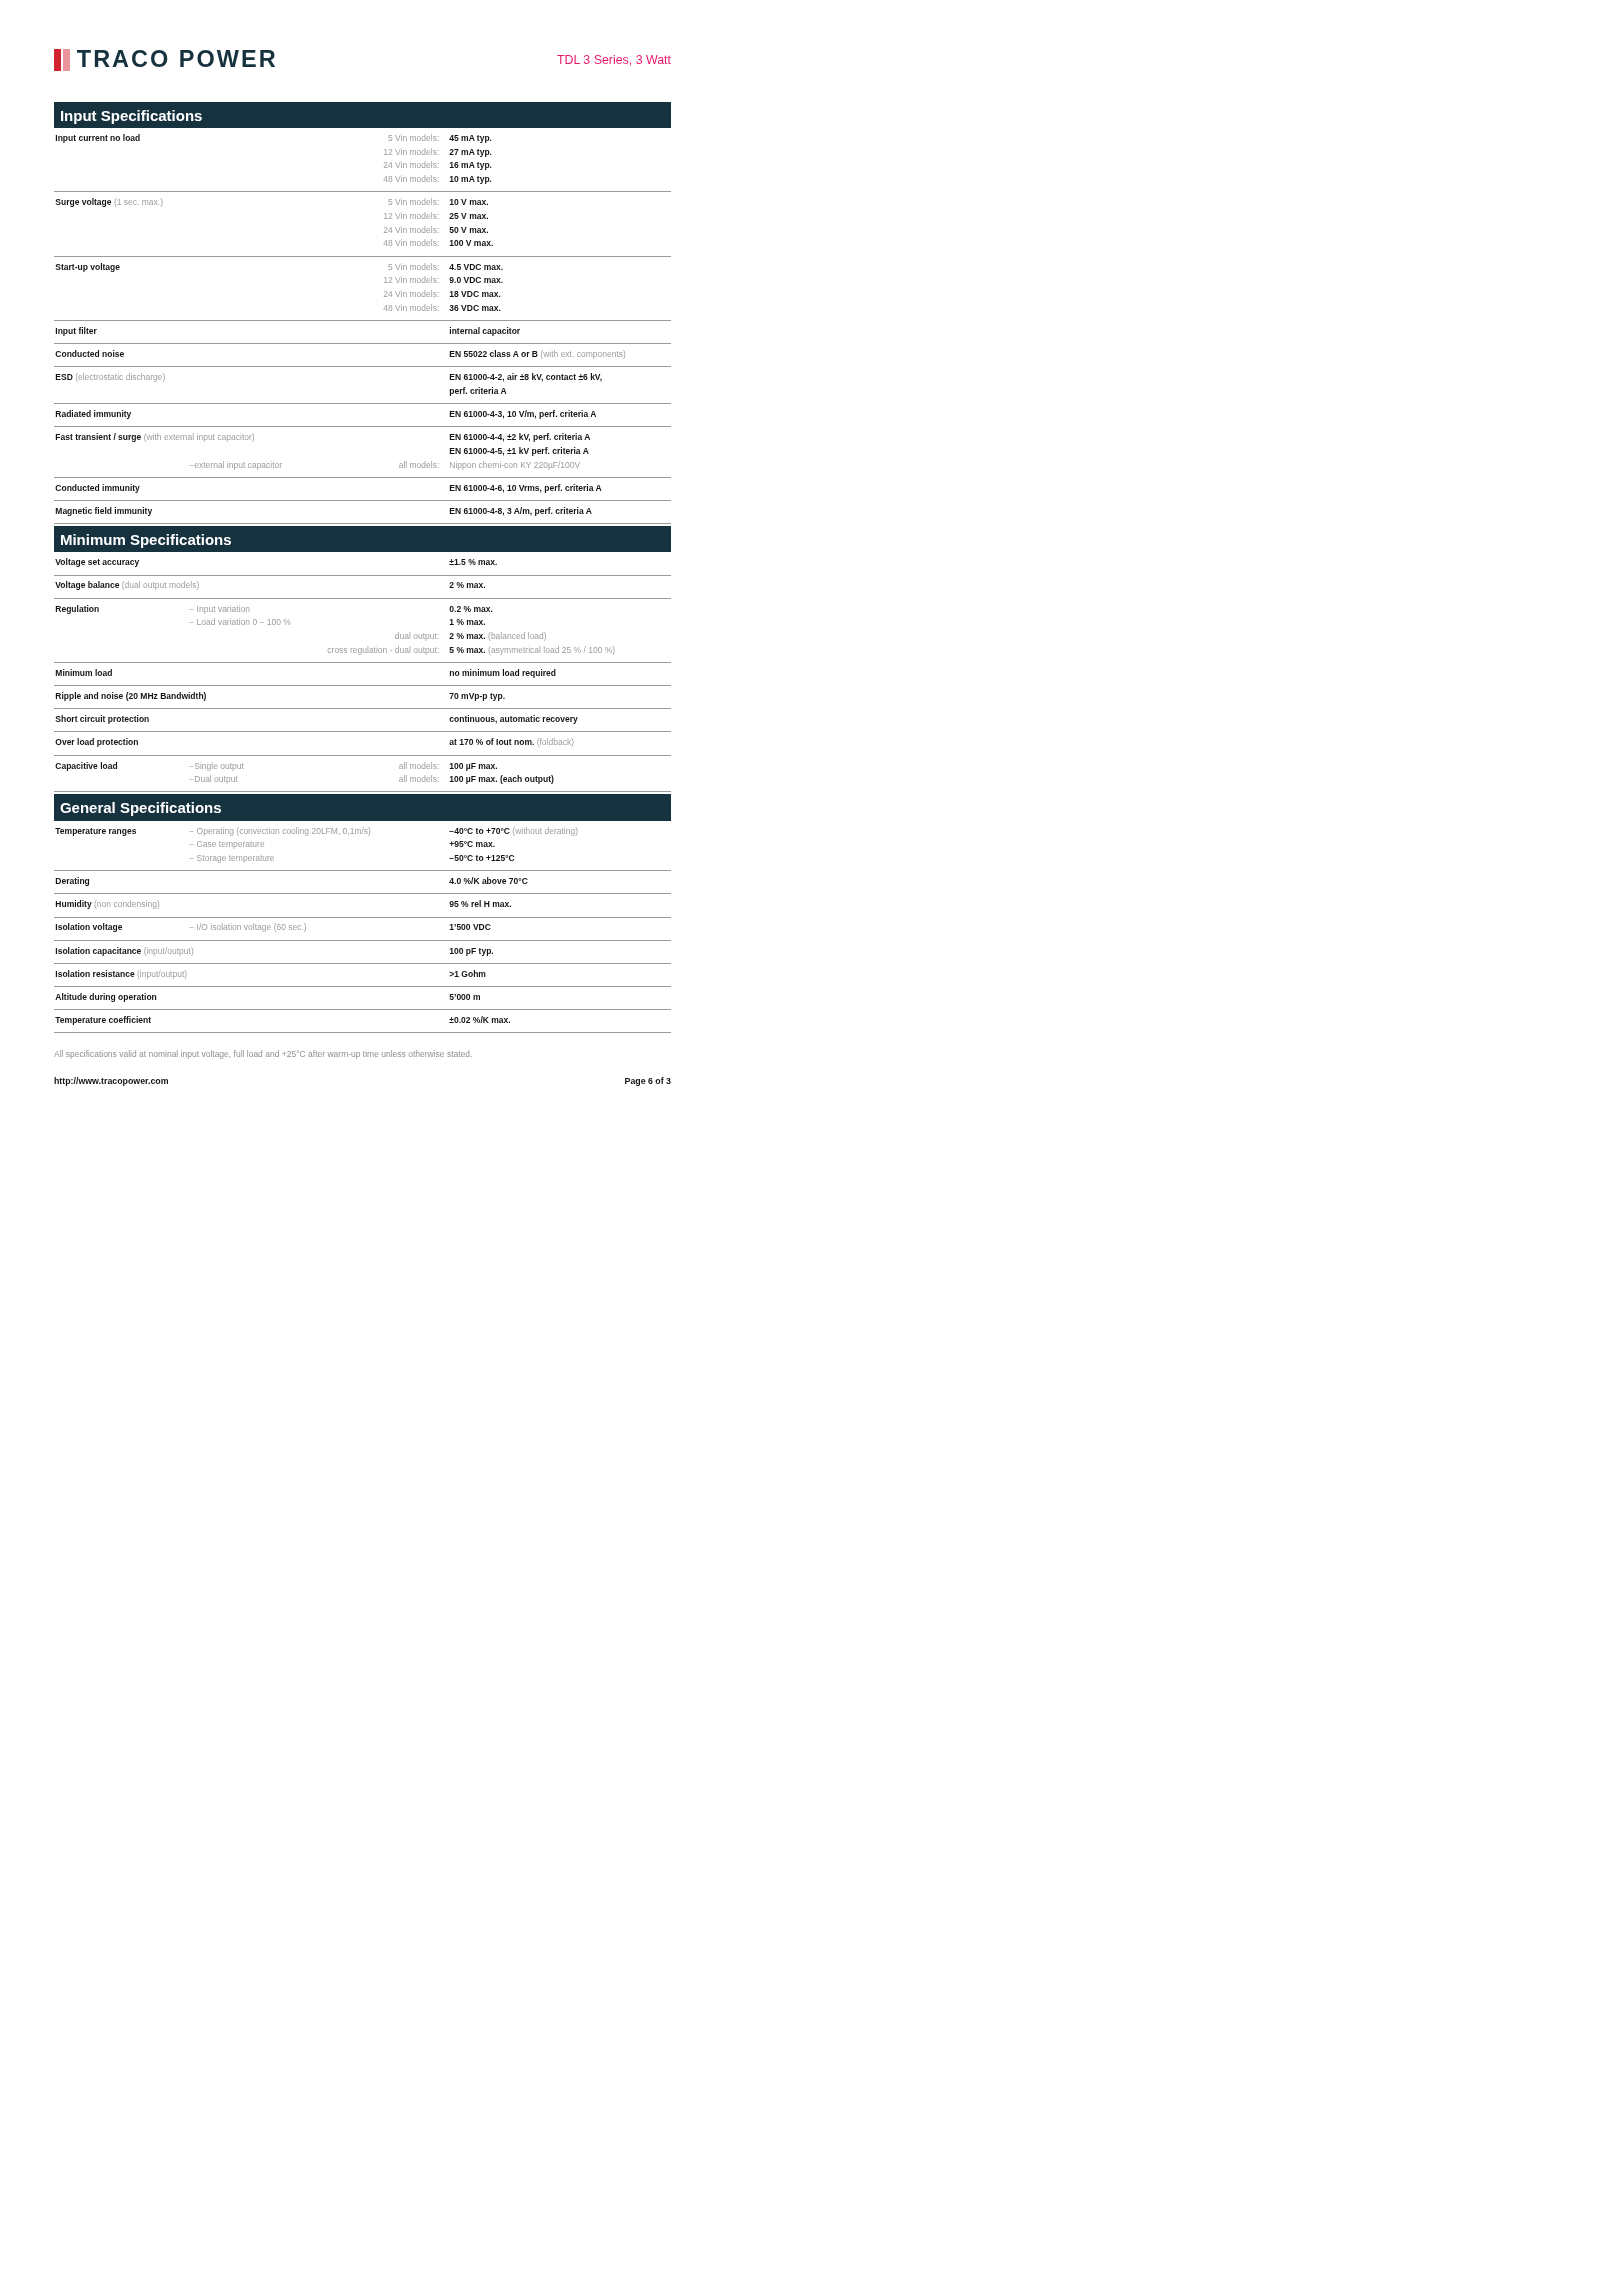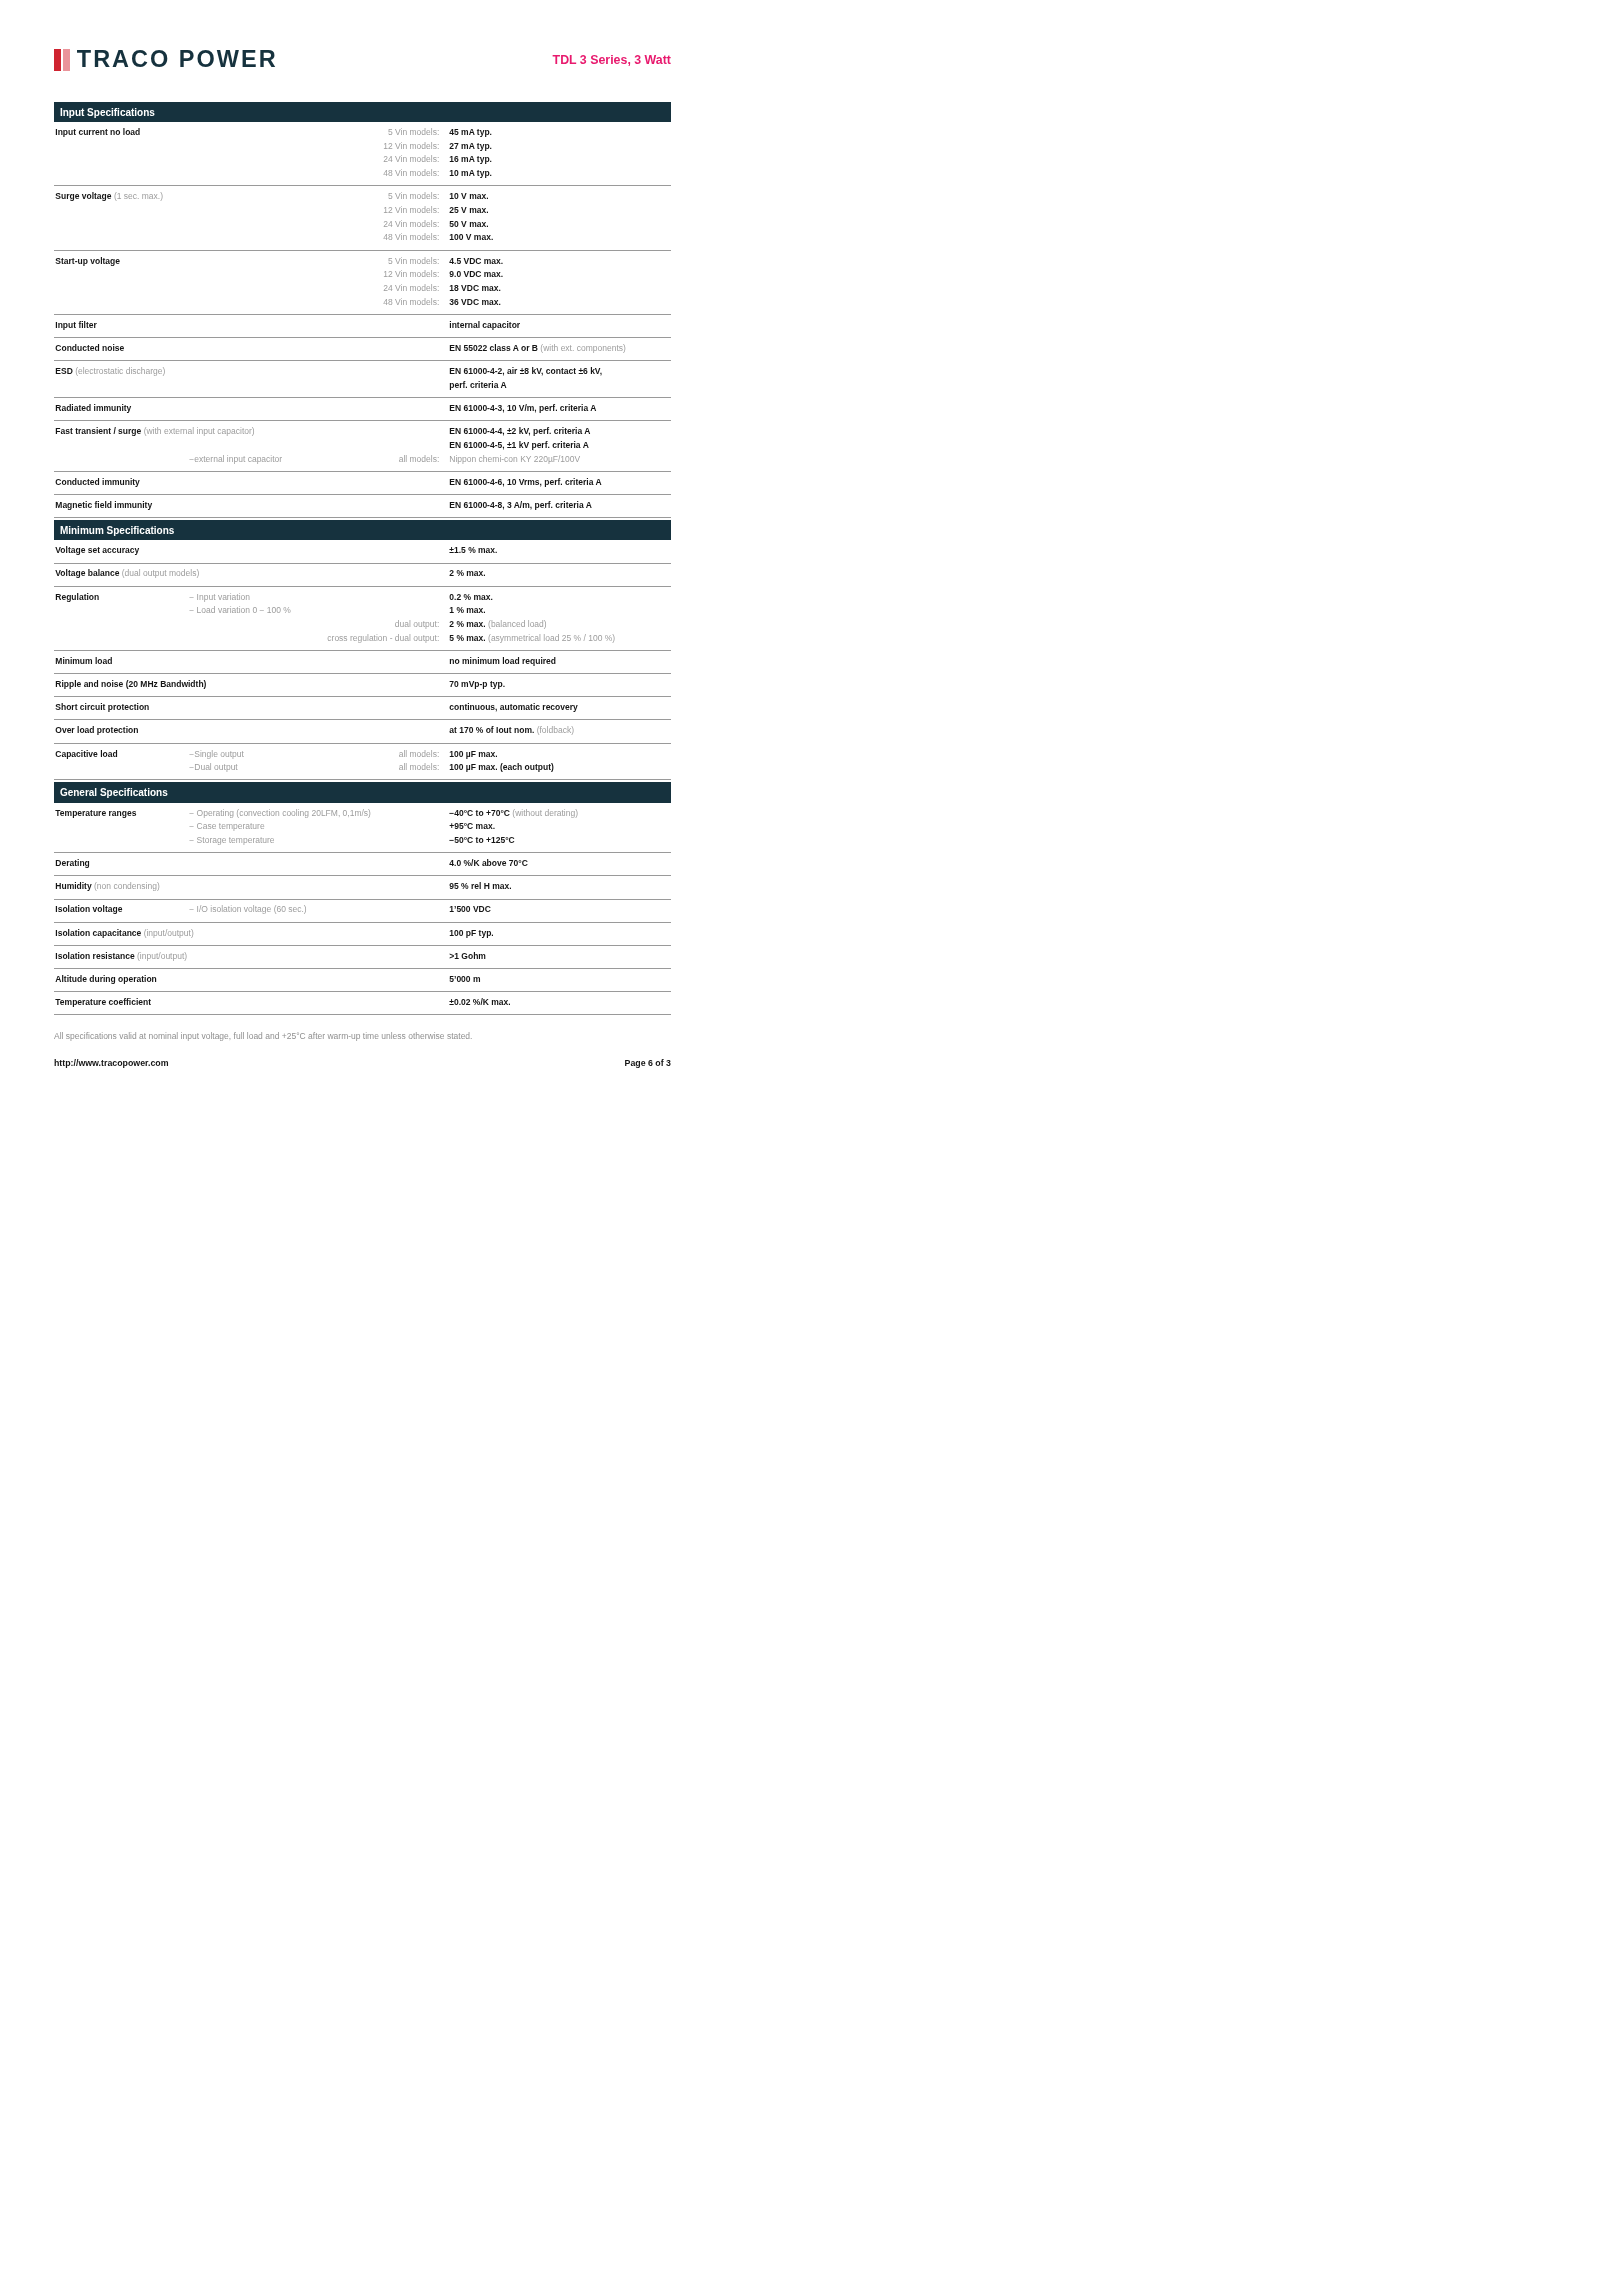--- a/index.html
+++ b/index.html
@@ -18,24 +18,24 @@
     font-family:"Liberation Sans","DejaVu Sans",sans-serif;color:var(--ink);
     padding:46px 137px 26px 54px;position:relative;
   }
   
   .header{display:flex;justify-content:space-between;align-items:center;margin-bottom:29px;}
   .logo{display:flex;align-items:center;gap:7.2px;}
   .bars{display:flex;gap:2.6px;align-items:flex-end;}
   .bar1{width:6.5px;height:22px;background:var(--logo-red);}
   .bar2{width:6.5px;height:22px;background:var(--logo-red2);}
   .logo-text{font-size:23.5px;font-weight:bold;color:var(--navy);letter-spacing:2px;white-space:nowrap;}
-  .series-title{font-size:12.4px;font-weight:bold;color:var(--pink);white-space:nowrap;}
+  .series-title{font-size:12.4px;font-weight:normal;color:var(--pink);white-space:nowrap;}
   
   .section-bar{
-    background:var(--navy);color:#ffffff;font-weight:bold;font-size:10px;
+    background:var(--navy);color:#ffffff;font-weight:bold;font-size:15px;
     padding:4.6px 5.9px;margin-top:2px;
   }
   .row{position:relative;border-bottom:0.7px solid var(--line);padding:3.9px 1.3px 4.6px 1.3px;}
   .line{position:relative;min-height:13.7px;font-size:8.5px;line-height:13.7px;}
   .lab{position:absolute;left:0;font-weight:bold;white-space:nowrap;color:var(--ink);}
   .lab .note{font-weight:normal;color:var(--grey);}
   .mid{position:absolute;left:134px;color:var(--grey);white-space:nowrap;}
   .rlb{position:absolute;left:209px;width:175px;text-align:right;color:var(--grey);white-space:nowrap;}
   .val{position:absolute;left:394px;width:226px;font-weight:bold;white-space:nowrap;color:var(--ink);}
   .val .note{font-weight:normal;color:var(--grey);}

